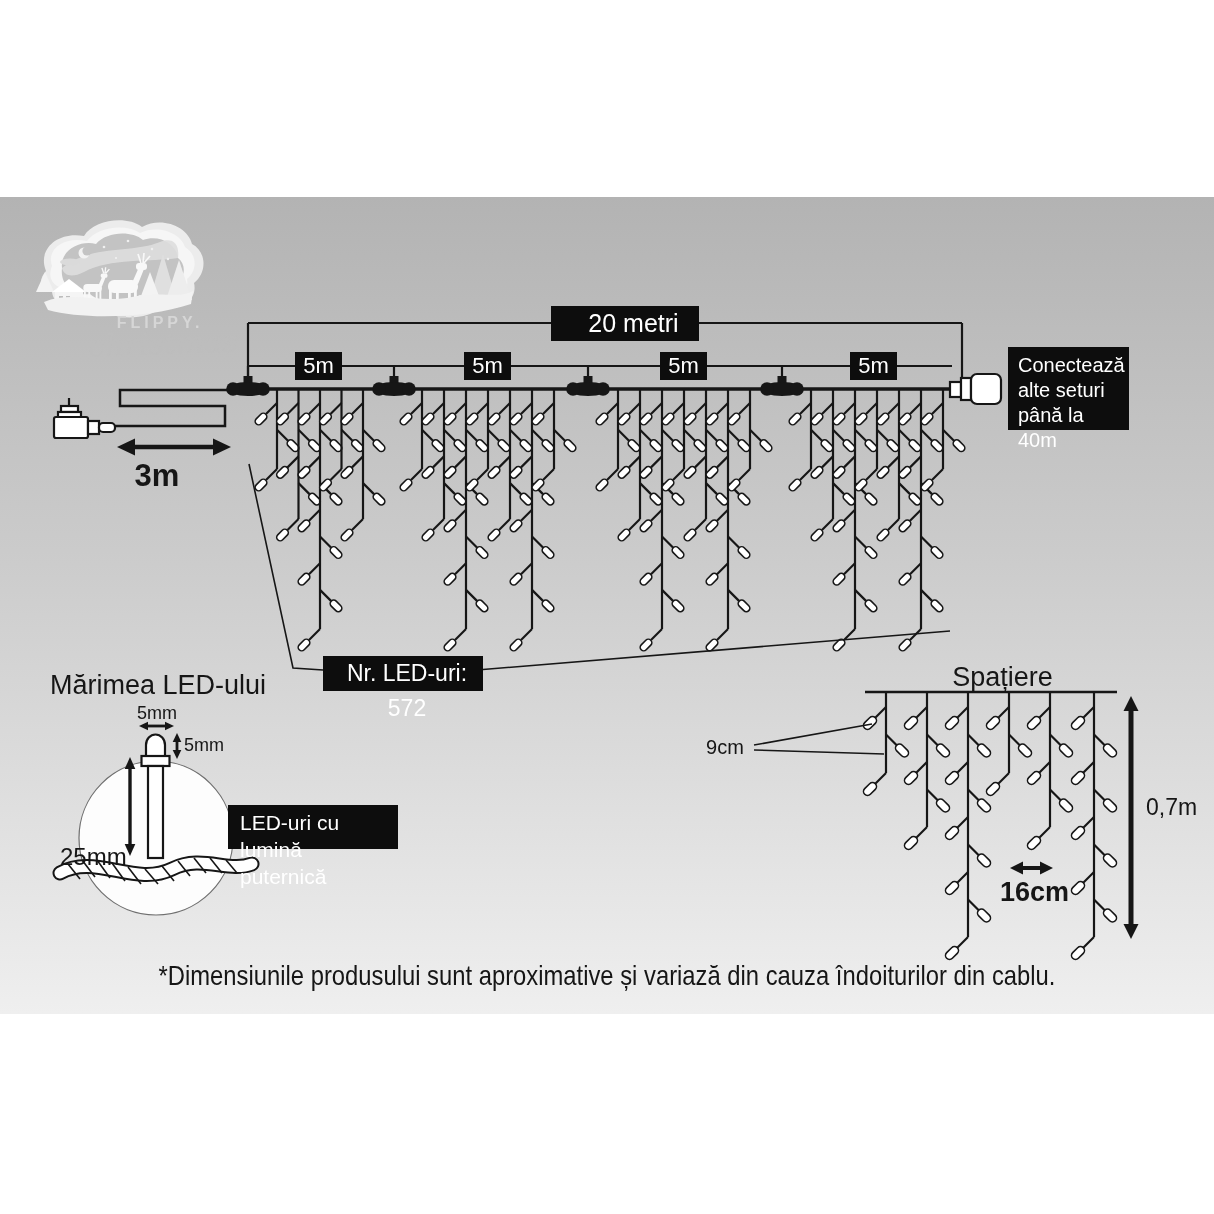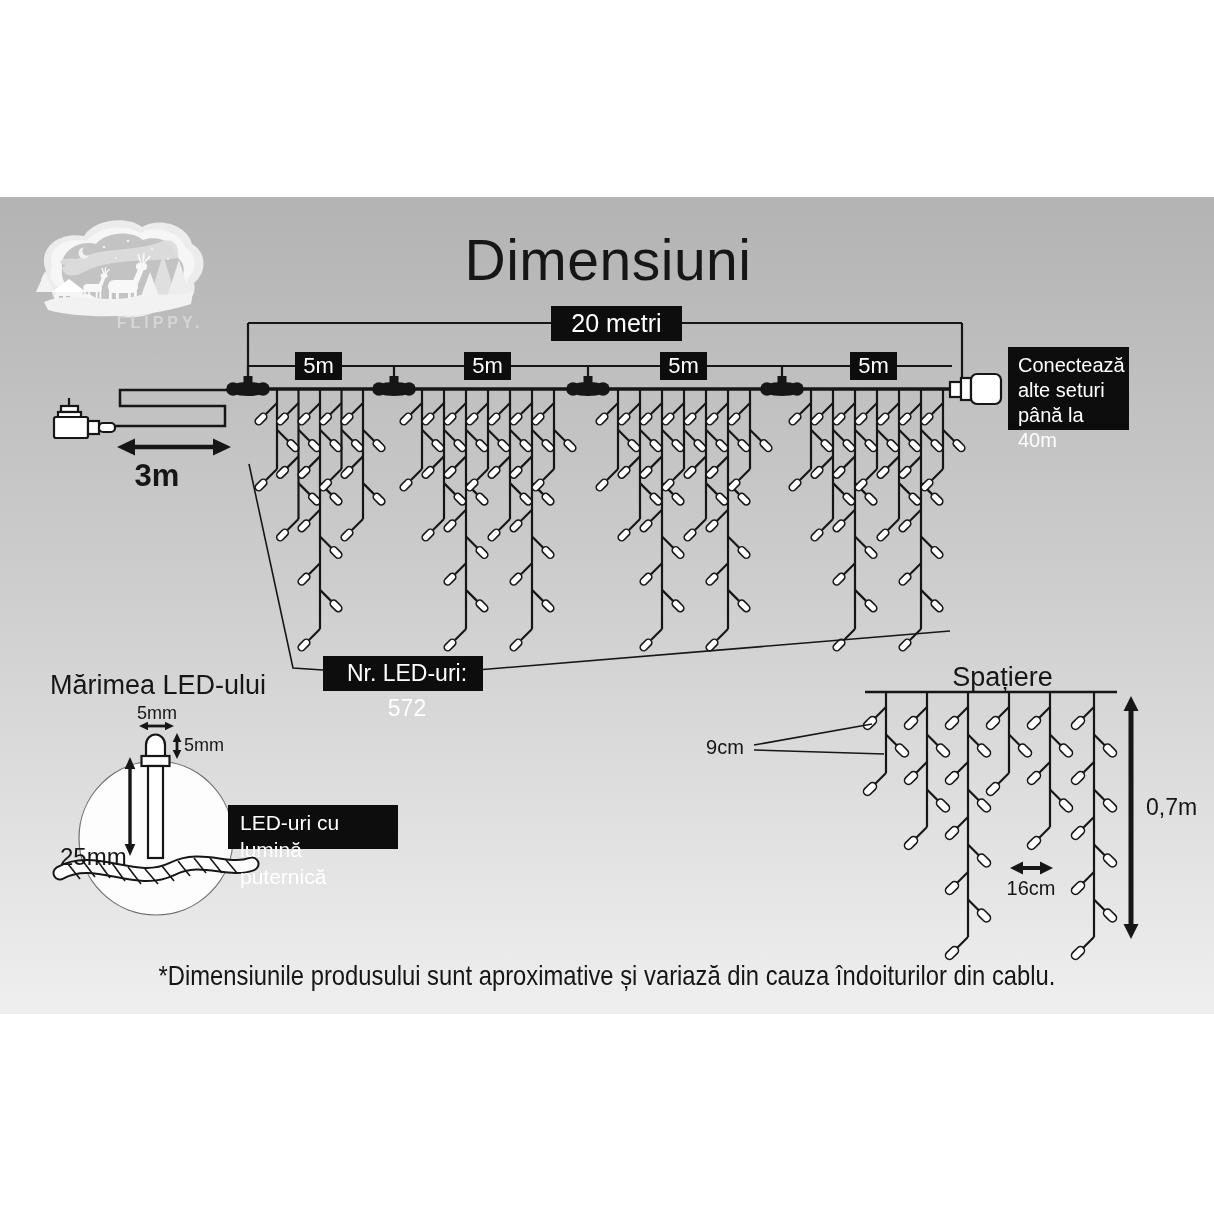--- a/index.html
+++ b/index.html
@@ -653,23 +653,22 @@
         <polygon class="fill-ink" points="177,759 172.7,750 181.3,750"></polygon>
       </g>
       <g>
         <line class="ln" style="stroke-width:3.4" x1="130" y1="768" x2="130" y2="845"></line>
         <polygon class="fill-ink" points="130,757 124.7,769 135.3,769"></polygon>
         <polygon class="fill-ink" points="130,856 124.7,844 135.3,844"></polygon>
       </g>
     </g>
   </svg>
 
-  <div class="lbl title center" style="left:358px;top:228px;width:500px;">Dimensiuni</div>
-
-  <div class="box" style="left:551px;top:306px;width:131px;height:35px;line-height:35px;font-size:25px;">20 metri</div>
+
+  <div class="box" style="left:551px;top:306px;width:131px;height:35px;line-height:35px;font-size:25px;padding-left:17px;">20 metri</div>
 
   <div class="box" style="left:295px;top:352px;width:47px;height:28px;line-height:28px;font-size:22px;">5m</div>
   <div class="box" style="left:464px;top:352px;width:47px;height:28px;line-height:28px;font-size:22px;">5m</div>
   <div class="box" style="left:660px;top:352px;width:47px;height:28px;line-height:28px;font-size:22px;">5m</div>
   <div class="box" style="left:850px;top:352px;width:47px;height:28px;line-height:28px;font-size:22px;">5m</div>
 
   <div class="box" style="left:1008px;top:347px;width:121px;height:83px;box-sizing:border-box;
        padding:6px 10px;text-align:left;font-size:20px;line-height:25px;">
     <div>Conectează</div>
     <div>alte seturi</div>
@@ -687,20 +686,20 @@
   <div class="lbl" style="left:60px;top:843px;width:62px;text-align:right;font-size:24px;">25mm</div>
 
   <div class="box" style="left:228px;top:805px;width:170px;height:44px;box-sizing:border-box;
        padding:4px 0 0 12px;text-align:left;font-size:21px;line-height:27px;">
     <div>LED-uri cu lumină</div>
     <div>puternică</div>
   </div>
 
   <div class="lbl center" style="left:920px;top:646px;width:165px;font-size:27px;margin-top:16px;">Spațiere</div>
   <div class="lbl center" style="left:698px;top:736px;width:54px;font-size:20px;">9cm</div>
-  <div class="lbl center" style="left:1000px;top:877px;width:62px;font-size:20px;">16cm</div>
+  <div class="lbl center" style="left:1000px;top:877px;width:62px;font-size:27px;font-weight:bold;">16cm</div>
   <div class="lbl" style="left:1146px;top:794px;font-size:23px;">0,7m</div>
 
   <div class="lbl footnote center" style="left:0;top:960px;width:1214px;">*Dimensiunile produsului sunt aproximative și variază din cauza îndoiturilor din cablu.</div>
 
   <div class="lbl logo-brand center" style="left:108px;top:314px;width:104px;">FLIPPY.</div>
   <div class="lbl logo-script center" style="left:78px;top:327px;width:170px;">christmas</div>
 </div>
 
 </body></html>

